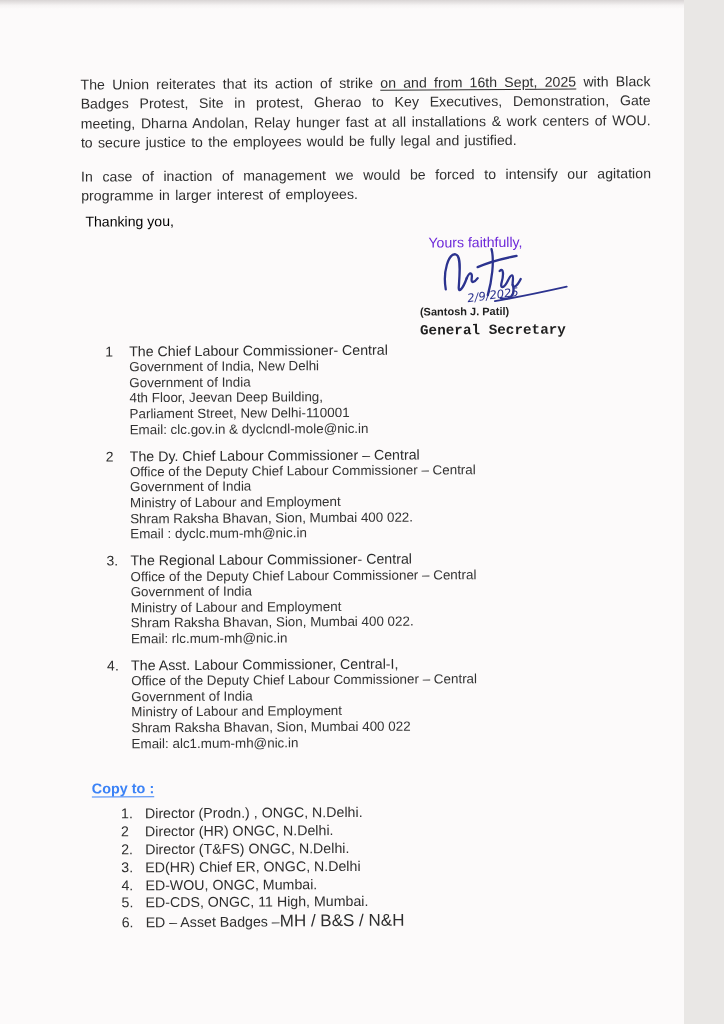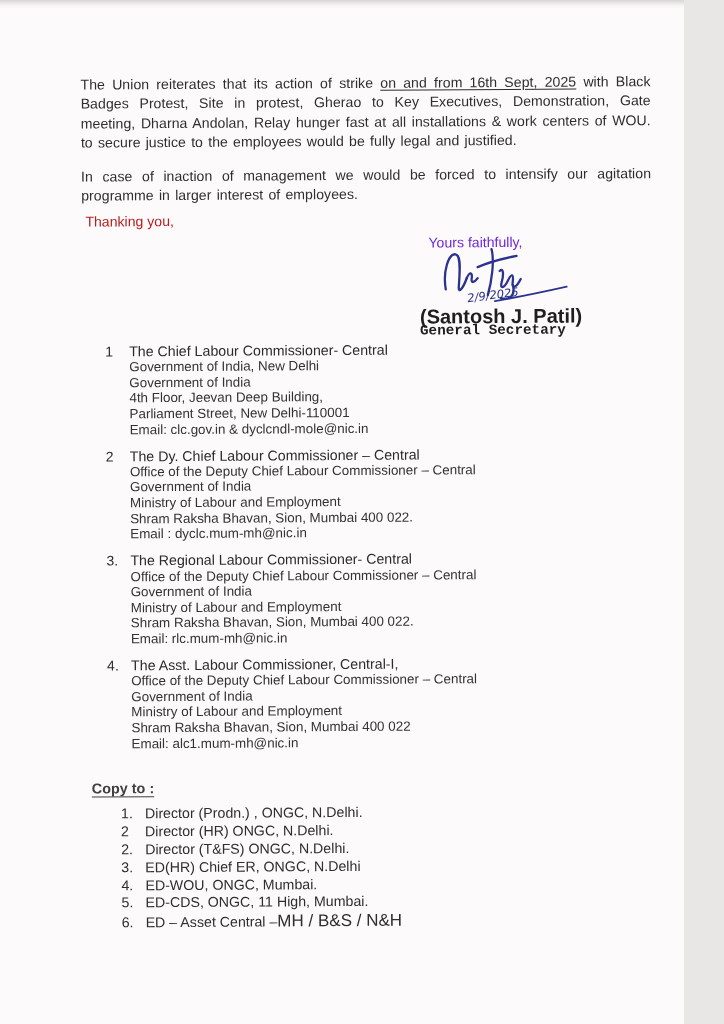--- a/index.html
+++ b/index.html
@@ -18,34 +18,34 @@
   }
   .para{
     position:absolute;left:80px;width:570px;
     font-size:14.1px;line-height:19.3px;
     text-align:justify;letter-spacing:0.05px;word-spacing:1.2px;
     color:#2e2e2e;
   }
   .para1{top:74px;}
   .para2{top:166px;}
   .u{text-decoration:underline;text-underline-offset:2px;}
-  .thanking{position:absolute;left:84px;top:212px;font-size:14.1px;color:#b91c1c;}
+  .thanking{position:absolute;left:84px;top:212px;font-size:14.1px;color:#000000;}
   .faithfully{position:absolute;left:427px;top:235px;font-size:14.1px;color:#6d28d9;}
   .sig-svg{position:absolute;left:438px;top:245px;width:130px;height:64px;}
-  .sig-name{position:absolute;left:418px;top:306px;font-size:20px;font-weight:700;color:#1f1f1f;}
+  .sig-name{position:absolute;left:418px;top:306px;font-size:11px;font-weight:700;color:#1f1f1f;}
   .sig-title{position:absolute;left:418px;top:323px;font-size:14.3px;font-weight:700;color:#1f1f1f;font-family:Liberation Mono, monospace;}
   .recipients{position:absolute;left:103px;top:342px;width:480px;}
   .recipient{display:flex;margin-bottom:10.5px;}
   .rnum{width:24px;flex:0 0 24px;font-size:14px;color:#2e2e2e;line-height:16.2px;}
   .rlines{flex:1;}
   .rtitle{font-size:14.2px;line-height:16.2px;color:#2b2b2b;}
   .rline{font-size:13.4px;line-height:15.6px;color:#333;}
   .copy-heading{
     position:absolute;left:87px;top:779px;
-    font-size:14.4px;font-weight:700;color:#404040;
+    font-size:14.4px;font-weight:700;color:#3b82f6;
     text-decoration:underline;text-underline-offset:3px;
   }
   .copy-list{position:absolute;left:116px;top:804px;width:420px;}
   .copy-item{display:flex;align-items:baseline;height:17.9px;font-size:14.2px;color:#2e2e2e;}
   .cnum{width:24px;flex:0 0 24px;}
   .small{font-size:17px;}
 </style>
 </head>
 <body>
 
@@ -151,19 +151,19 @@
       <div class="copy-item">
         <span class="cnum">4.</span>
         <span>ED-WOU, ONGC, Mumbai.</span>
       </div>
       <div class="copy-item">
         <span class="cnum">5.</span>
         <span>ED-CDS, ONGC, 11 High, Mumbai.</span>
       </div>
       <div class="copy-item">
         <span class="cnum">6.</span>
-        <span>ED – Asset Central – </span>
+        <span>ED – Asset Badges – </span>
         <span class="small">MH / B&amp;S / N&amp;H</span>
       </div>
     </div>
 
   </div>
 </div>
 
 </body></html>

